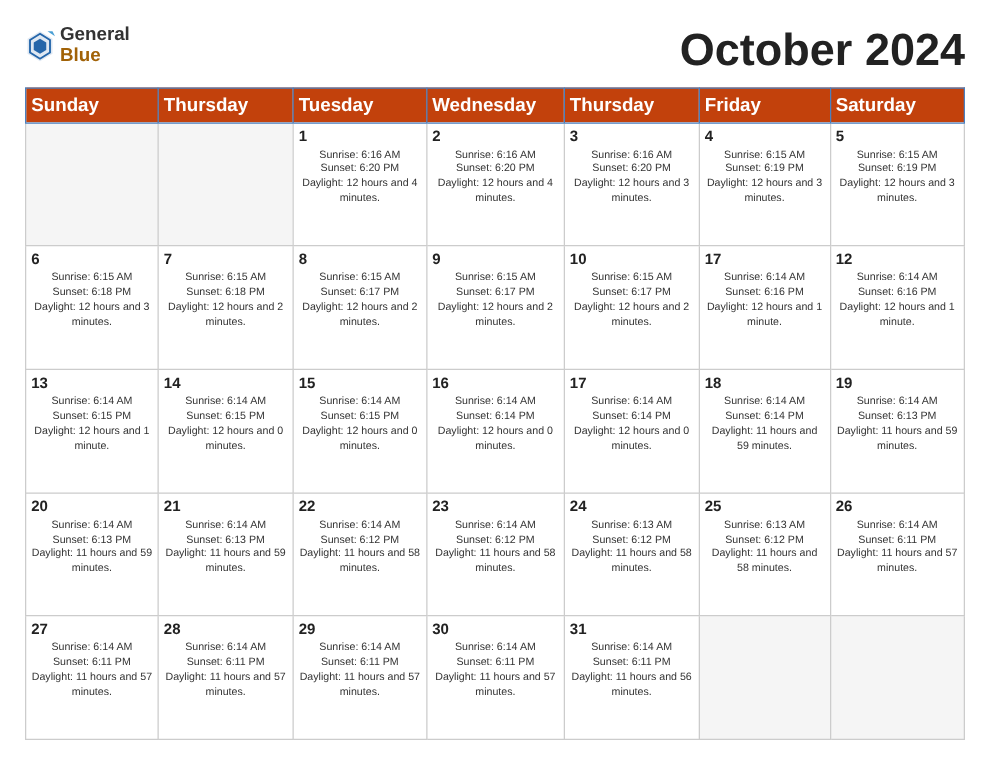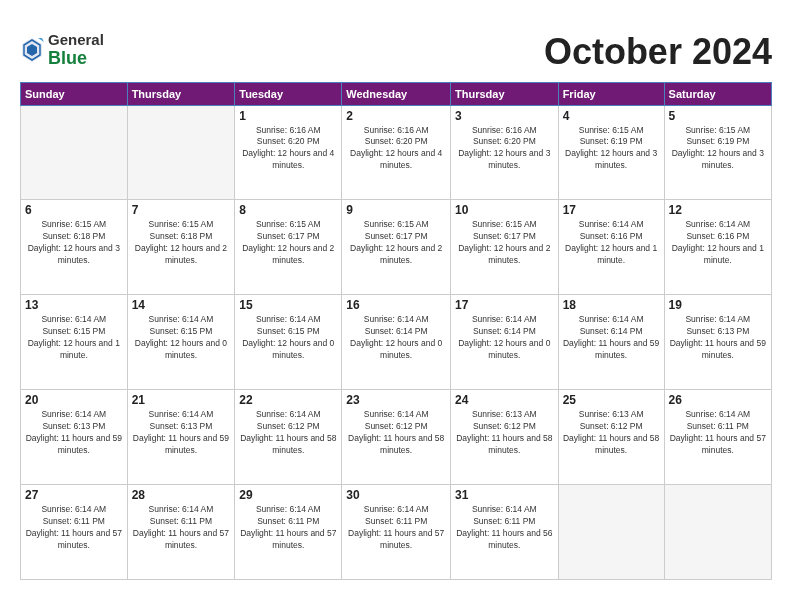--- a/index.html
+++ b/index.html
@@ -6,21 +6,21 @@
     body {
       font-family: Arial, sans-serif;
       background: #fff;
       width: 792px;
       height: 612px;
       overflow: hidden;
     }
     .page {
       width: 792px;
       height: 612px;
-      padding: 32px 20px;
+      padding: 20px 20px;
       display: flex;
       flex-direction: column;
     }
     .header {
       display: flex;
       justify-content: space-between;
       align-items: flex-start;
       margin-bottom: 10px;
     }
     .logo {
@@ -32,23 +32,23 @@
       display: flex;
       flex-direction: column;
       line-height: 1.1;
     }
     .logo-general {
       font-size: 15px;
       font-weight: bold;
       color: #333;
     }
     .logo-blue {
-      font-size: 18px;
-      font-weight: bold;
-      color: #15803d;
+      font-size: 15px;
+      font-weight: bold;
+      color: #a16207;
     }
     .logo-icon {
       width: 24px;
       height: 28px;
     }
     .title-block {
       text-align: center;
     }
     .month-title {
       font-size: 36px;
@@ -60,25 +60,25 @@
       font-size: 14px;
       color: #555;
     }
     .calendar {
       width: 100%;
       border-collapse: collapse;
       flex: 1;
       font-size: 9px;
     }
     .calendar thead tr th {
-      background: #701a75;
+      background: #c2410c;
       color: #fff;
       padding: 5px 4px;
       text-align: left;
-      font-size: 11px;
+      font-size: 15px;
       border: 1px solid #4a80c0;
     }
     .calendar tbody tr td {
       border: 1px solid #ccc;
       vertical-align: top;
       padding: 3px 4px;
       width: 113px;
       height: 80px;
       background: #fff;
     }

